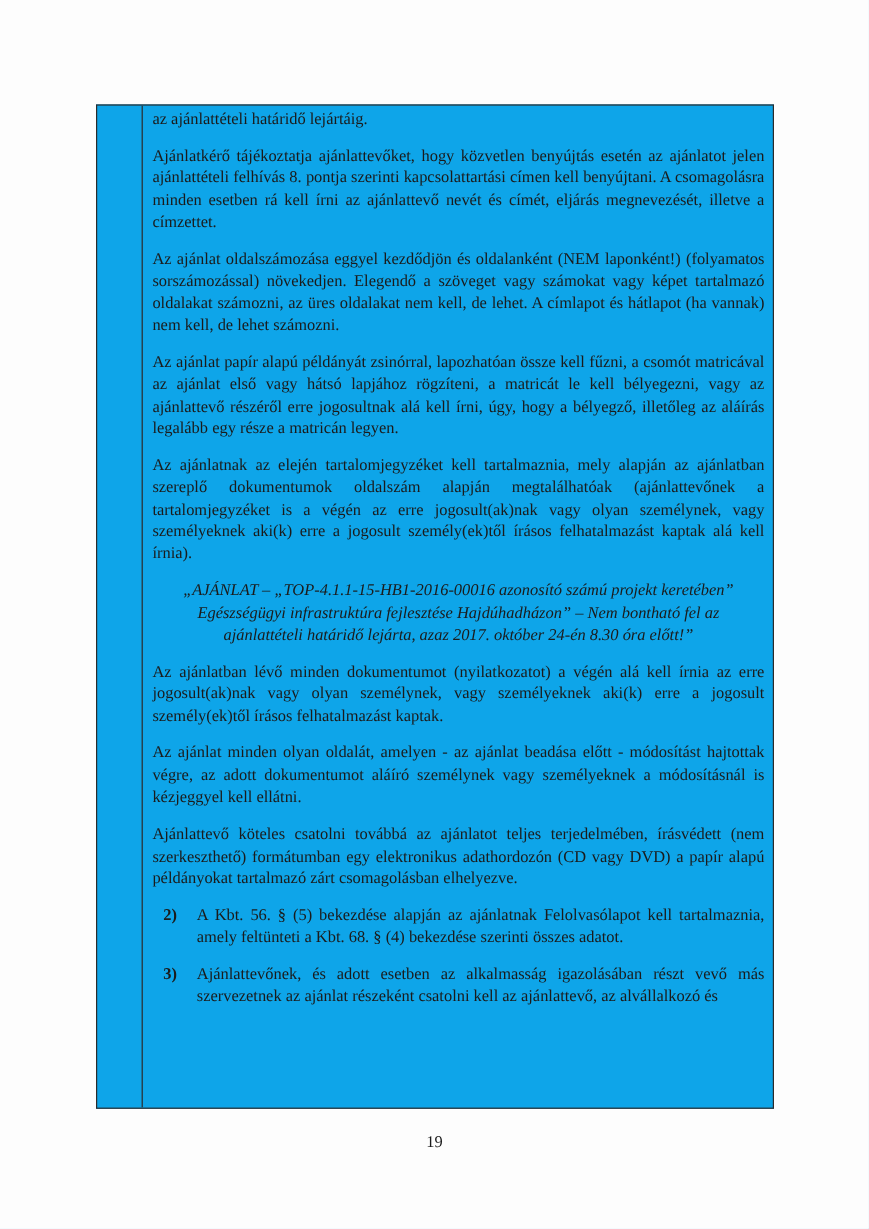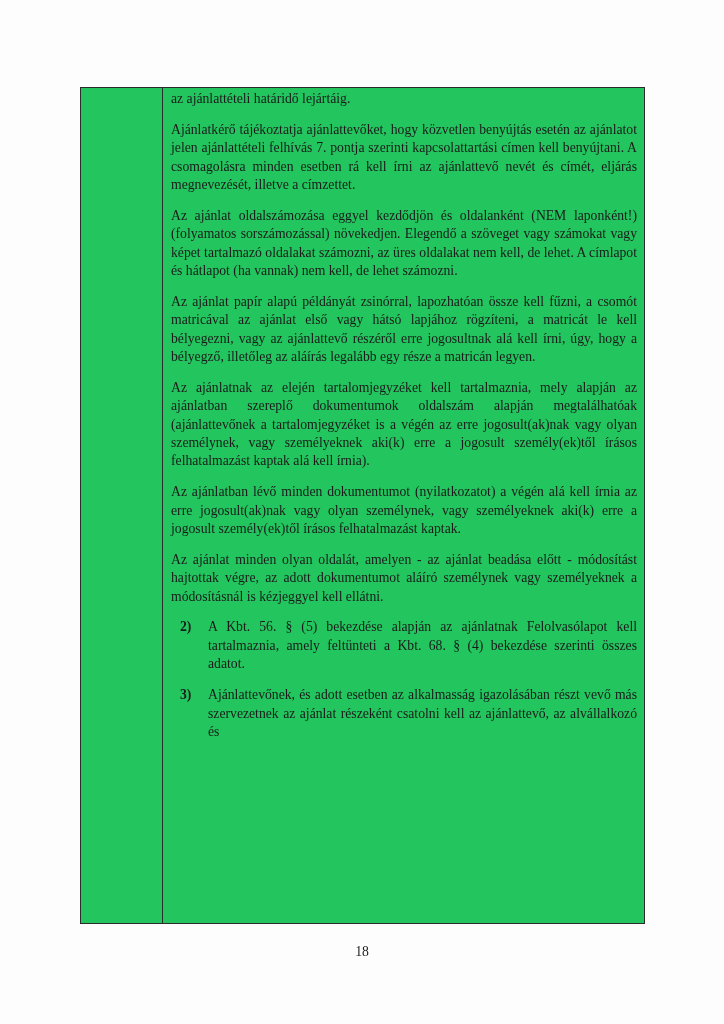--- a/index.html
+++ b/index.html
@@ -15,22 +15,21 @@
   .table-box {
     position: absolute;
     left: 80px;
     top: 87px;
     width: 565px;
     height: 837px;
     border: 1px solid #2b2b2b;
     box-sizing: border-box;
     display: flex;
     overflow: hidden;
-    background: #22c55e;
-    padding-left: 44px;
+    background: #0ea5e9;
   }
   .num-col {
     width: 37px;
     flex-shrink: 0;
     border-right: 1px solid #2b2b2b;
   }
   .text-col {
     flex: 1;
     padding: 1px 7px 0 8px;
     overflow: hidden;
@@ -74,32 +73,34 @@
 </style>
 </head>
 <body>
 
 <div class="sheet">
   <div class="table-box">
     <div class="num-col"></div>
     <div class="text-col">
 
       <p class="body first">az ajánlattételi határidő lejártáig.</p>
-      <p class="body">Ajánlatkérő tájékoztatja ajánlattevőket, hogy közvetlen benyújtás esetén az ajánlatot jelen ajánlattételi felhívás 7. pontja szerinti kapcsolattartási címen kell benyújtani. A csomagolásra minden esetben rá kell írni az ajánlattevő nevét és címét, eljárás megnevezését, illetve a címzettet.</p>
+      <p class="body">Ajánlatkérő tájékoztatja ajánlattevőket, hogy közvetlen benyújtás esetén az ajánlatot jelen ajánlattételi felhívás 8. pontja szerinti kapcsolattartási címen kell benyújtani. A csomagolásra minden esetben rá kell írni az ajánlattevő nevét és címét, eljárás megnevezését, illetve a címzettet.</p>
       <p class="body">Az ajánlat oldalszámozása eggyel kezdődjön és oldalanként (NEM laponként!) (folyamatos sorszámozással) növekedjen. Elegendő a szöveget vagy számokat vagy képet tartalmazó oldalakat számozni, az üres oldalakat nem kell, de lehet. A címlapot és hátlapot (ha vannak) nem kell, de lehet számozni.</p>
       <p class="body">Az ajánlat papír alapú példányát zsinórral, lapozhatóan össze kell fűzni, a csomót matricával az ajánlat első vagy hátsó lapjához rögzíteni, a matricát le kell bélyegezni, vagy az ajánlattevő részéről erre jogosultnak alá kell írni, úgy, hogy a bélyegző, illetőleg az aláírás legalább egy része a matricán legyen.</p>
       <p class="body">Az ajánlatnak az elején tartalomjegyzéket kell tartalmaznia, mely alapján az ajánlatban szereplő dokumentumok oldalszám alapján megtalálhatóak (ajánlattevőnek a tartalomjegyzéket is a végén az erre jogosult(ak)nak vagy olyan személynek, vagy személyeknek aki(k) erre a jogosult személy(ek)től írásos felhatalmazást kaptak alá kell írnia).</p>
+      <p class="quote">„AJÁNLAT – „TOP-4.1.1-15-HB1-2016-00016 azonosító számú projekt keretében” Egészségügyi infrastruktúra fejlesztése Hajdúhadházon” – Nem bontható fel az ajánlattételi határidő lejárta, azaz 2017. október 24-én 8.30 óra előtt!”</p>
       <p class="body">Az ajánlatban lévő minden dokumentumot (nyilatkozatot) a végén alá kell írnia az erre jogosult(ak)nak vagy olyan személynek, vagy személyeknek aki(k) erre a jogosult személy(ek)től írásos felhatalmazást kaptak.</p>
       <p class="body">Az ajánlat minden olyan oldalát, amelyen - az ajánlat beadása előtt - módosítást hajtottak végre, az adott dokumentumot aláíró személynek vagy személyeknek a módosításnál is kézjeggyel kell ellátni.</p>
+      <p class="body">Ajánlattevő köteles csatolni továbbá az ajánlatot teljes terjedelmében, írásvédett (nem szerkeszthető) formátumban egy elektronikus adathordozón (CD vagy DVD) a papír alapú példányokat tartalmazó zárt csomagolásban elhelyezve.</p>
 
       <div class="numbered">
         <span class="num">2)</span>
         <span class="txt">A Kbt. 56. § (5) bekezdése alapján az ajánlatnak Felolvasólapot kell tartalmaznia, amely feltünteti a Kbt. 68. § (4) bekezdése szerinti összes adatot.</span>
       </div>
       <div class="numbered">
         <span class="num">3)</span>
         <span class="txt">Ajánlattevőnek, és adott esetben az alkalmasság igazolásában részt vevő más szervezetnek az ajánlat részeként csatolni kell az ajánlattevő, az alvállalkozó és</span>
       </div>
 
     </div>
   </div>
-  <div class="page-num">18</div>
+  <div class="page-num">19</div>
 </div>
 
 </body></html>

